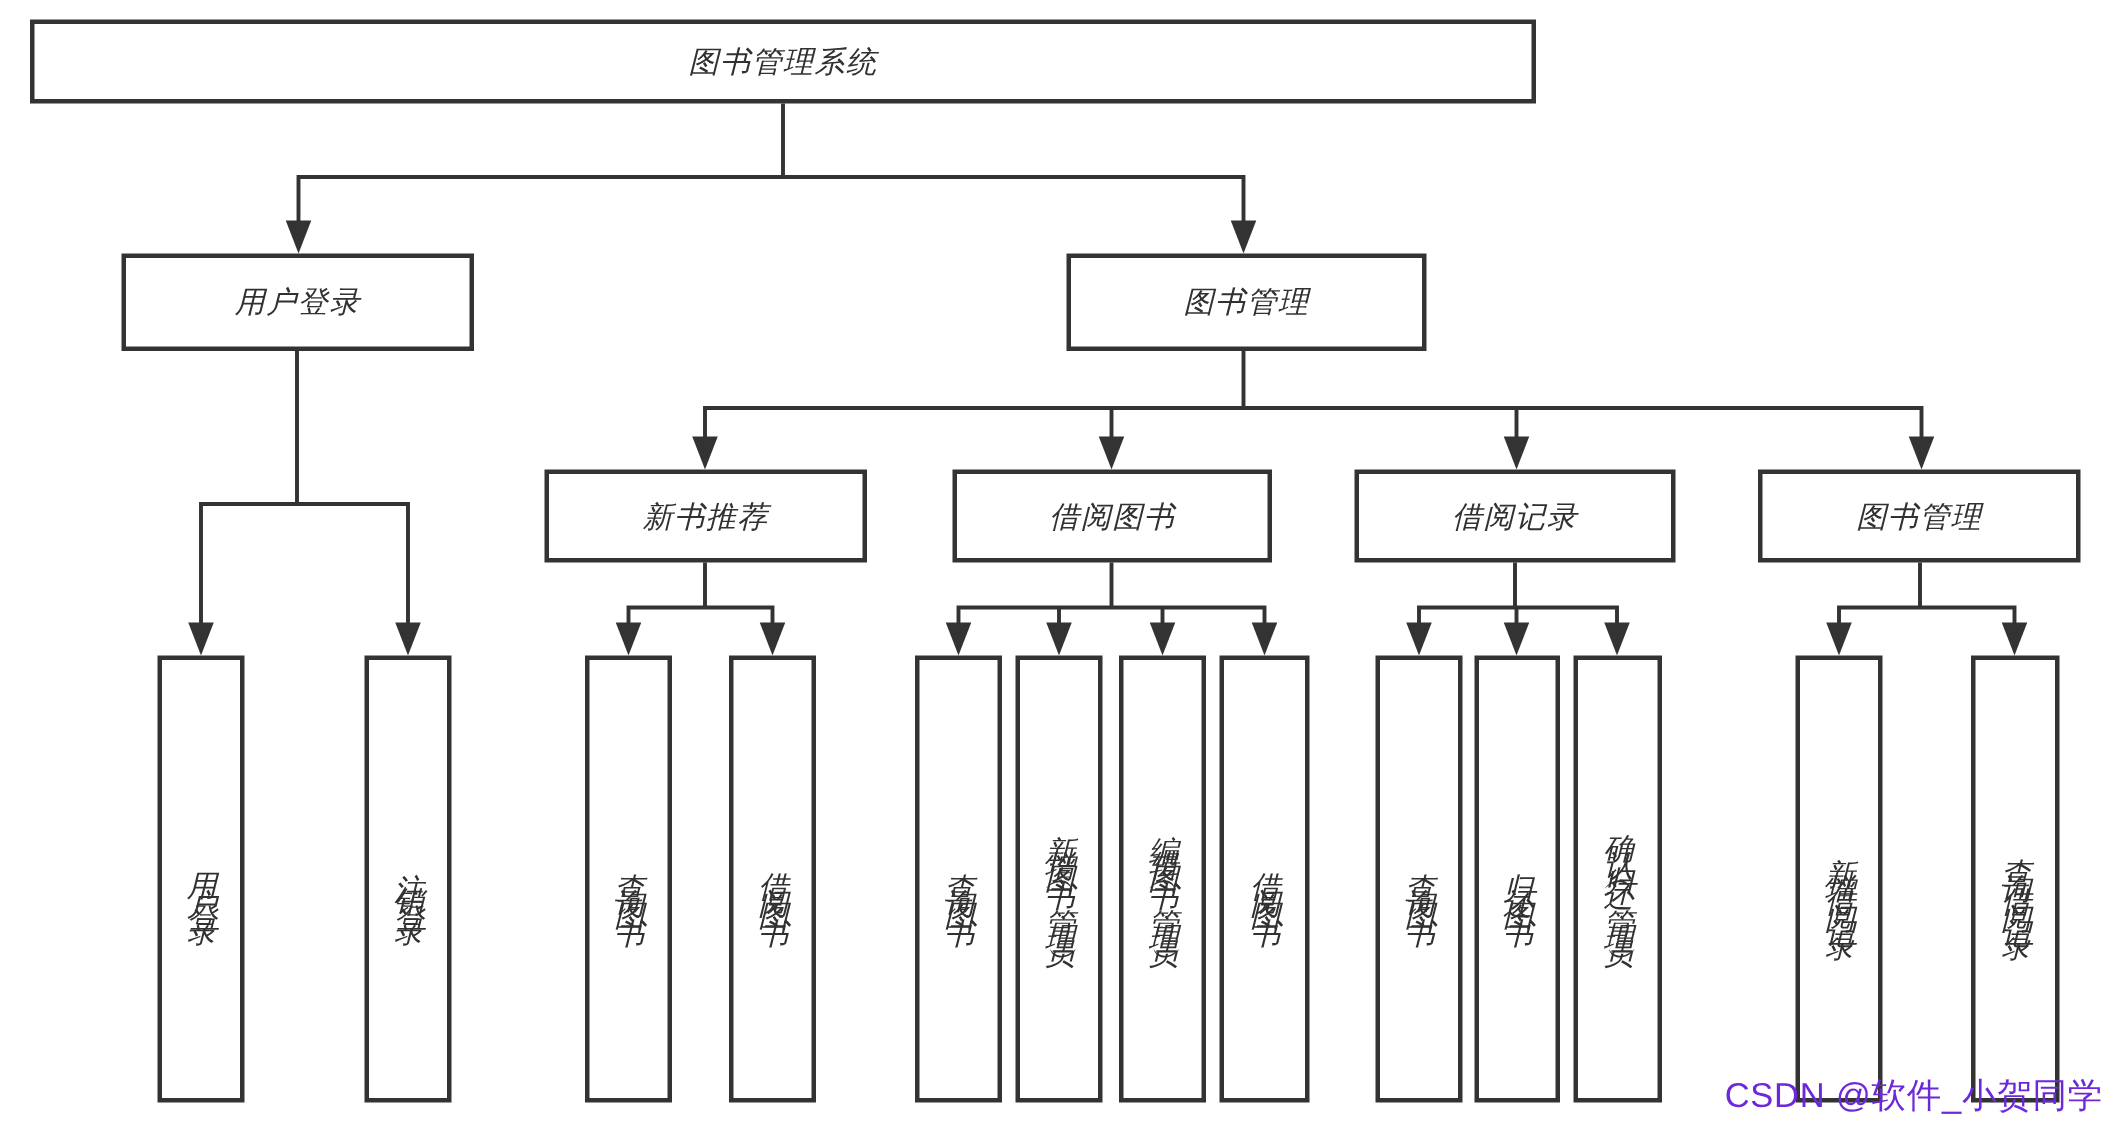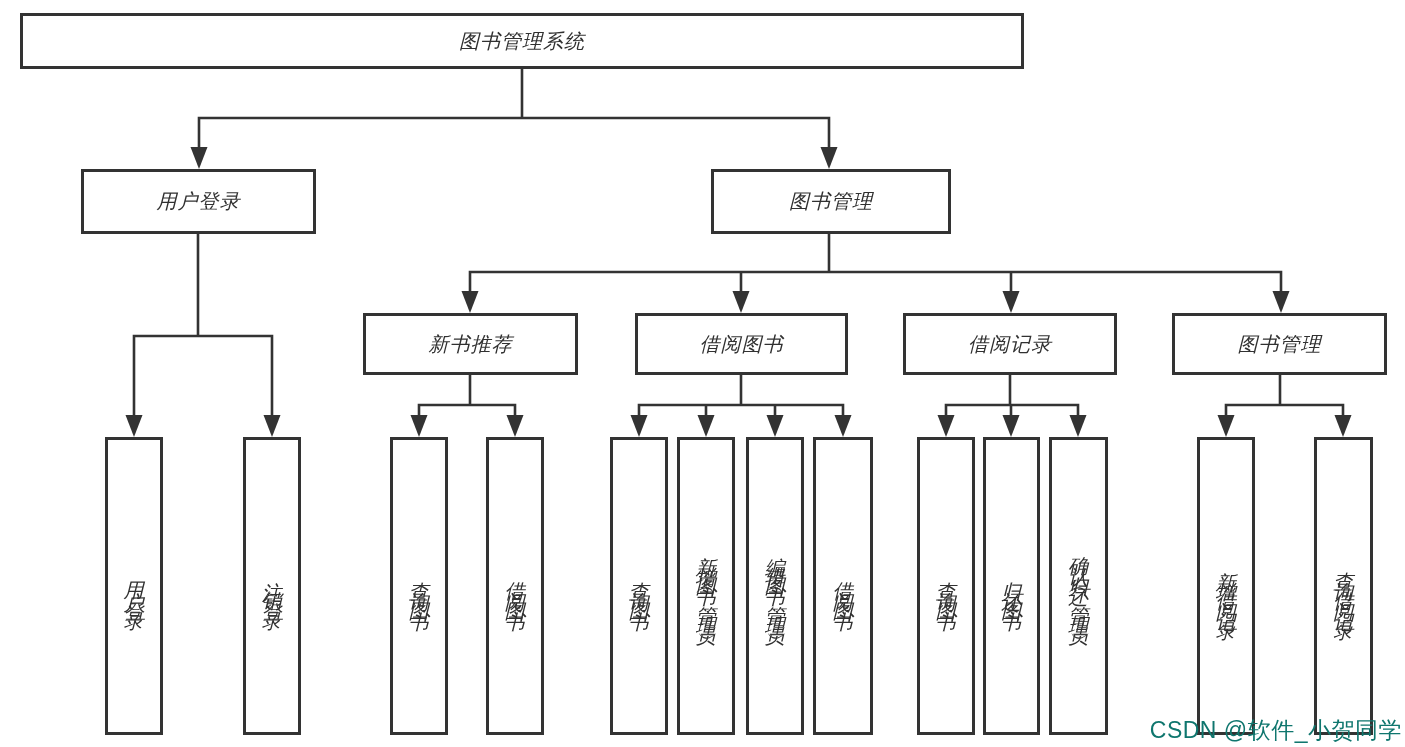--- a/index.html
+++ b/index.html
@@ -39,21 +39,21 @@
     font-size: 20px;
     letter-spacing: 10px;
     line-height: 1;
   }
   .watermark {
     position: absolute;
     top: 715px;
     right: 3px;
     font-size: 23px;
     letter-spacing: 0.5px;
-    color: #0f766e;
+    color: #6d28d9;
     white-space: nowrap;
     z-index: 5;
   }
 </style>
 </head>
 <body>
 
 <div class="canvas">
 
   <svg class="connectors" viewBox="0 0 1405 747" xmlns="http://www.w3.org/2000/svg">

